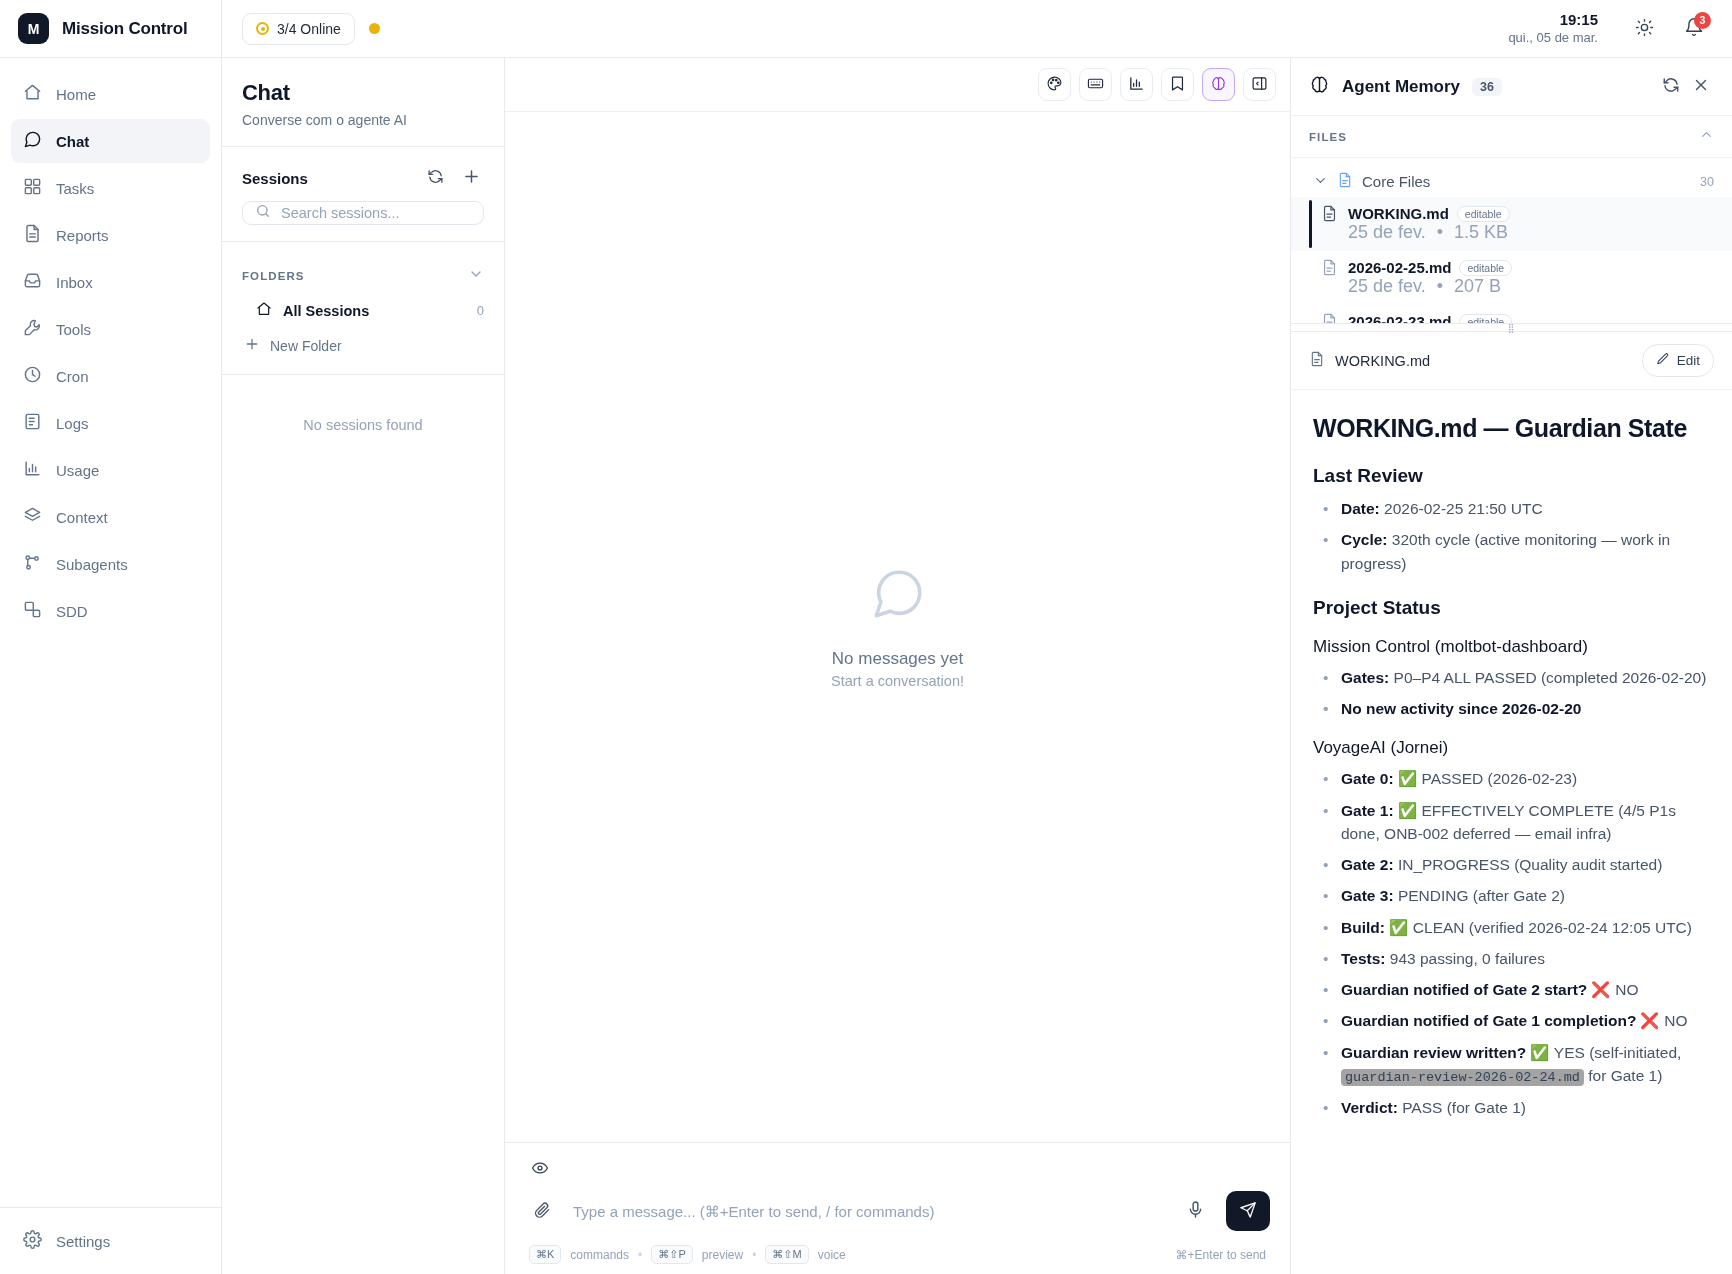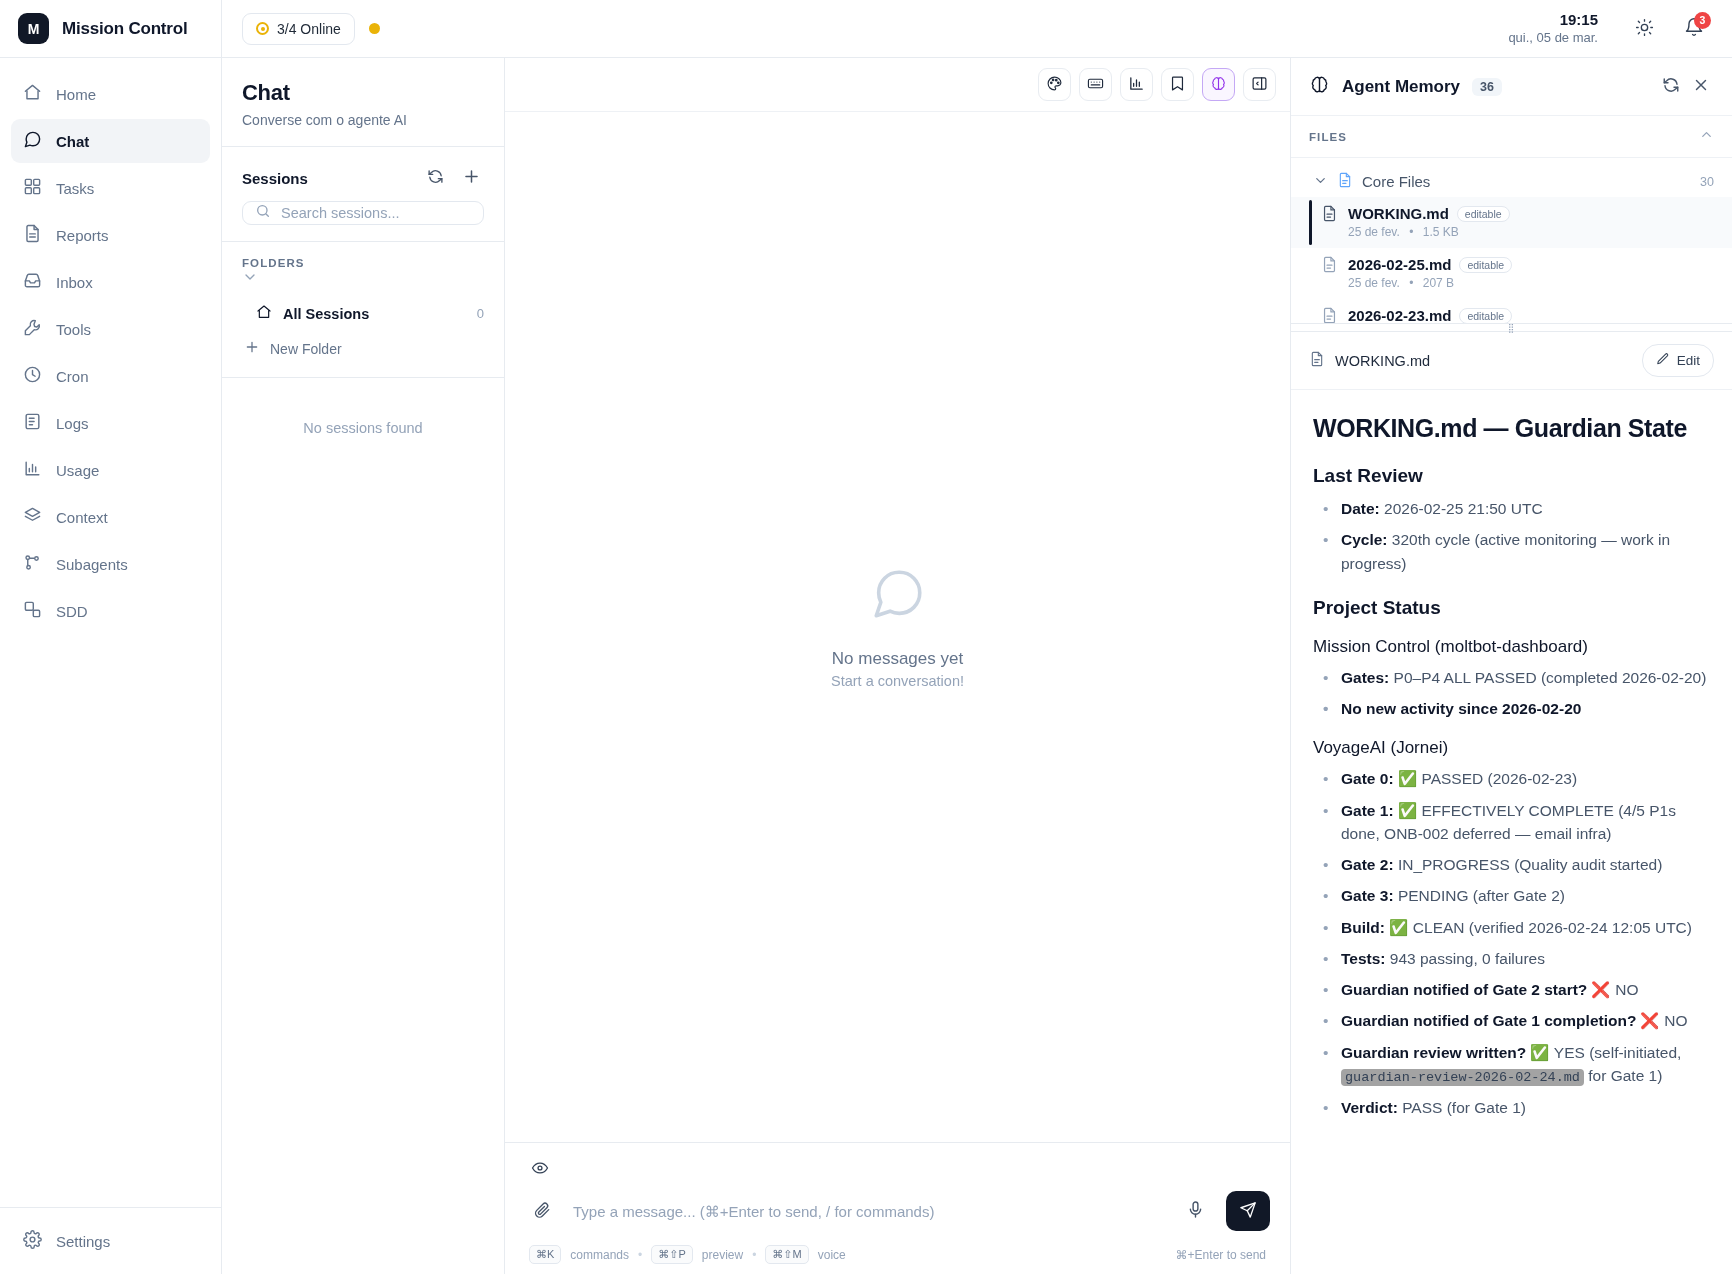--- a/index.html
+++ b/index.html
@@ -109,22 +109,22 @@
     height: 24px; border: 1px solid #e3e8ef; border-radius: 9px;
     padding: 0 12px; background: #fff;
   }
   .search-box input {
     border: none; outline: none; font-size: 14.5px; color: #0f172a;
     flex: 1; background: transparent; font-family: inherit;
   }
   .search-box input::placeholder { color: #94a3b8; }
 
   .folders-hdr {
-    display: flex; align-items: flex-start; padding: 15px 20px 8px 20px;
-    border-top: 1px solid #e7ebf0; cursor: pointer; flex-direction: column;
+    display: flex; align-items: center; padding: 24px 20px 8px 20px;
+    border-top: 1px solid #e7ebf0; cursor: pointer;
   }
   .folders-label {
     flex: 1; font-size: 11.5px; letter-spacing: 1.1px;
     font-weight: 600; color: #64748b;
   }
   .folder-row {
     display: flex; align-items: center; gap: 11px;
     padding: 7px 20px 7px 34px; font-size: 14.5px; font-weight: 600;
     color: #0f172a; cursor: pointer;
   }
@@ -230,21 +230,21 @@
     content: ''; position: absolute; left: 18px; top: 3px; bottom: 3px;
     width: 2.5px; background: #0f172a; border-radius: 2px;
   }
   .file-main { flex: 1; min-width: 0; }
   .file-name-row { display: flex; align-items: center; gap: 8px; }
   .file-name { font-size: 15px; font-weight: 600; color: #0f172a; }
   .chip-editable {
     border: 1px solid #e3e8ef; border-radius: 11px; font-size: 10.5px;
     color: #64748b; padding: 1px 7px; background: #fff;
   }
-  .file-meta { font-size: 12px; color: #94a3b8; margin-top: 3px; }
+  .file-meta { font-size: 18px; color: #94a3b8; margin-top: 3px; }
   .file-meta .bullet { margin: 0 6px; }
 
   .grip {
     height: 9px; border-top: 1px solid #e7ebf0; border-bottom: 1px solid #e7ebf0;
     display: flex; align-items: center; justify-content: center; cursor: row-resize;
     background: #fff; color: #94a3b8; letter-spacing: 1px; font-size: 9px;
   }
   .doc-bar {
     display: flex; align-items: center; gap: 10px;
     padding: 12px 18px; border-bottom: 1px solid #eef1f5;

